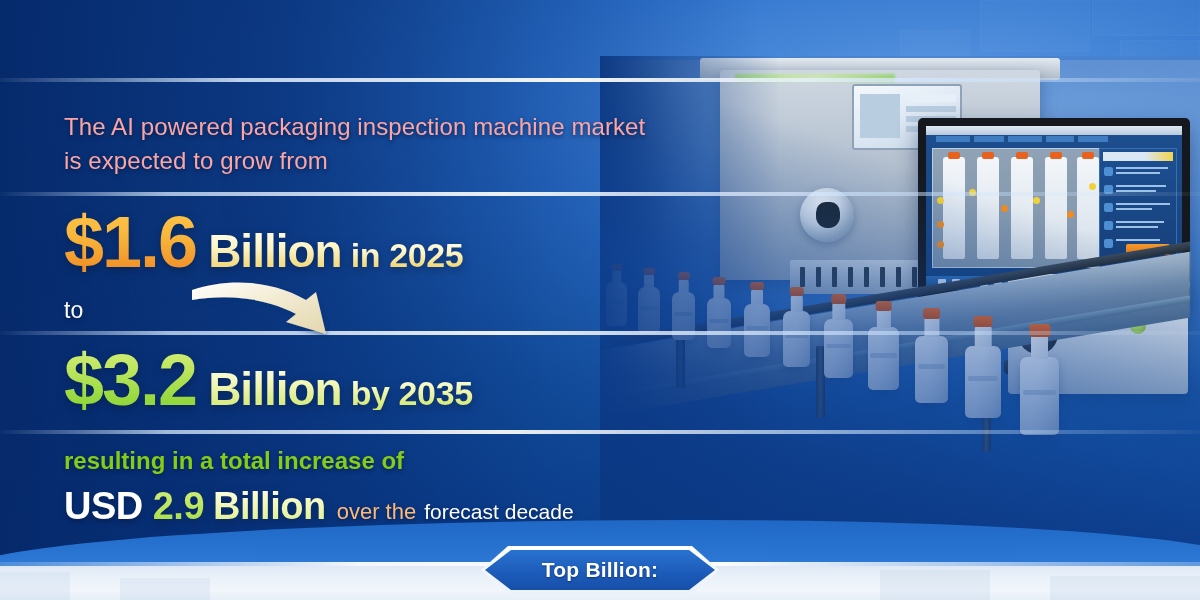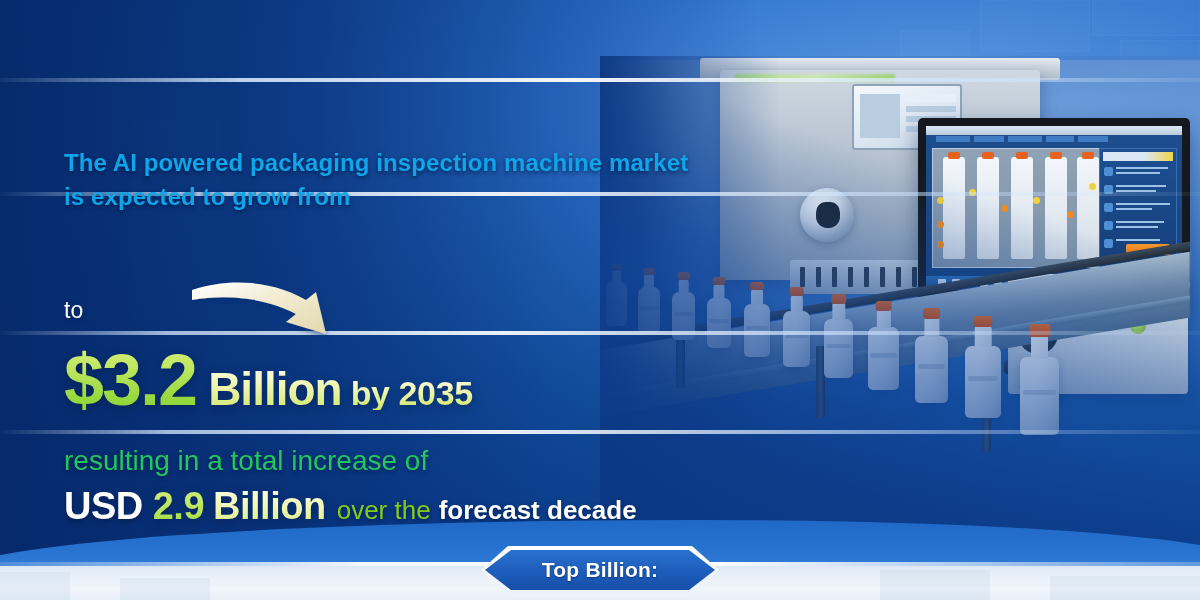--- a/index.html
+++ b/index.html
@@ -87,27 +87,26 @@
     position:absolute; left:0; height:4px;
     background:linear-gradient(90deg, rgba(255,255,255,.02) 0%, rgba(215,233,255,.75) 14%, rgba(255,255,255,.92) 42%, rgba(205,228,255,.6) 72%, rgba(255,255,255,.04) 100%);
     filter:blur(.5px);
   }
 
   
   .content{ position:absolute; left:0; top:0; width:760px; height:600px; }
 
   .lede{
     position:absolute; left:64px; top:110px; width:660px;
-    color:#0ea5e9;
+    color:#fca5a5;
     font-size:24px;
-    font-weight:bold;
+    font-weight:normal;
     line-height:34px;
     text-shadow:0 2px 4px rgba(3,26,70,.75);
     letter-spacing:.1px;
-    margin-top:36px;
   }
 
   .stat-row{ position:absolute; left:64px; white-space:nowrap; }
   .stat-row-1{ top:206px; }
   .stat-row-2{ top:344px; }
 
   .amount{
     font-weight:bold;
     font-size:72px;
     line-height:72px;
@@ -166,22 +165,23 @@
     color:#ffffff; font-size:23px; line-height:28px;
     text-shadow:0 2px 4px rgba(3,26,70,.7);
   }
 
   
   .arrow-wrap{ position:absolute; left:190px; top:276px; width:180px; height:70px; }
 
   
   .summary-small{
     position:absolute; left:64px; top:446px;
-    color:#22c55e; font-size:28px; line-height:30px;
+    color:#84cc16; font-size:24px; line-height:30px;
     text-shadow:0 2px 4px rgba(3,26,70,.7);
+    font-weight:bold;
   }
   .summary-big{
     position:absolute; left:64px; top:486px; white-space:nowrap;
   }
   .sb-usd{
     font-weight:bold; font-size:38px; line-height:40px; letter-spacing:-.5px;
     color:#ffffff; display:inline-block; vertical-align:baseline;
     text-shadow:0 3px 5px rgba(3,26,70,.65);
   }
   .sb-num{
@@ -192,26 +192,26 @@
     filter:drop-shadow(0 3px 4px rgba(3,26,70,.55));
   }
   .sb-billion{
     font-weight:bold; font-size:38px; line-height:40px; letter-spacing:-.5px;
     display:inline-block; margin-left:9px; vertical-align:baseline;
     background:linear-gradient(180deg,#fdfee9 0%, #f3f8bb 45%, #dcee88 100%);
     -webkit-background-clip:text; background-clip:text; -webkit-text-fill-color:transparent;
     filter:drop-shadow(0 3px 4px rgba(3,26,70,.55));
   }
   .sb-over{
-    font-size:26px; line-height:30px; color:#84cc16; font-weight:normal;
+    font-size:22px; line-height:30px; color:#fdba74; font-weight:normal;
     display:inline-block; margin-left:11px; vertical-align:baseline;
     text-shadow:0 2px 4px rgba(3,26,70,.7);
   }
   .sb-forecast{
-    font-size:26px; line-height:30px; color:#ffffff; font-weight:bold;
+    font-size:21px; line-height:30px; color:#ffffff; font-weight:normal;
     display:inline-block; margin-left:8px; vertical-align:baseline;
     text-shadow:0 2px 4px rgba(3,26,70,.7);
   }
 
   
   .bottom-swoosh{
     position:absolute; left:-40px; top:520px; width:1290px; height:120px;
     background:linear-gradient(180deg,#1f68c6 0%, #2f7ad6 40%, #4f95e0 100%);
     border-radius:60% 45% 0 0 / 55px 45px 0 0;
   }
@@ -613,20 +613,23 @@
   <div class="divider" style="top:331px;width:1200px;"></div>
   <div class="divider" style="top:430px;width:1200px;"></div>
 
   <div class="content">
 
     <div class="lede">
       <div>The AI powered packaging inspection machine market</div>
       <div>is expected to grow from</div>
     </div>
 
+    <div class="stat-row stat-row-1">
+      <span class="amount gold">$1.6</span><span class="unit cream">Billion</span><span class="when cream">in 2025</span>
+    </div>
 
     <div class="to-word">to</div>
 
     <div class="arrow-wrap">
       <svg width="180" height="70" viewBox="0 0 180 70" xmlns="http://www.w3.org/2000/svg" aria-hidden="true">
         <defs>
           <linearGradient id="agrad" x1="0" y1="0" x2="1" y2="1">
             <stop offset="0%" stop-color="#ffffff"></stop>
             <stop offset="45%" stop-color="#f3ecd4"></stop>
             <stop offset="100%" stop-color="#e2d7ad"></stop>

